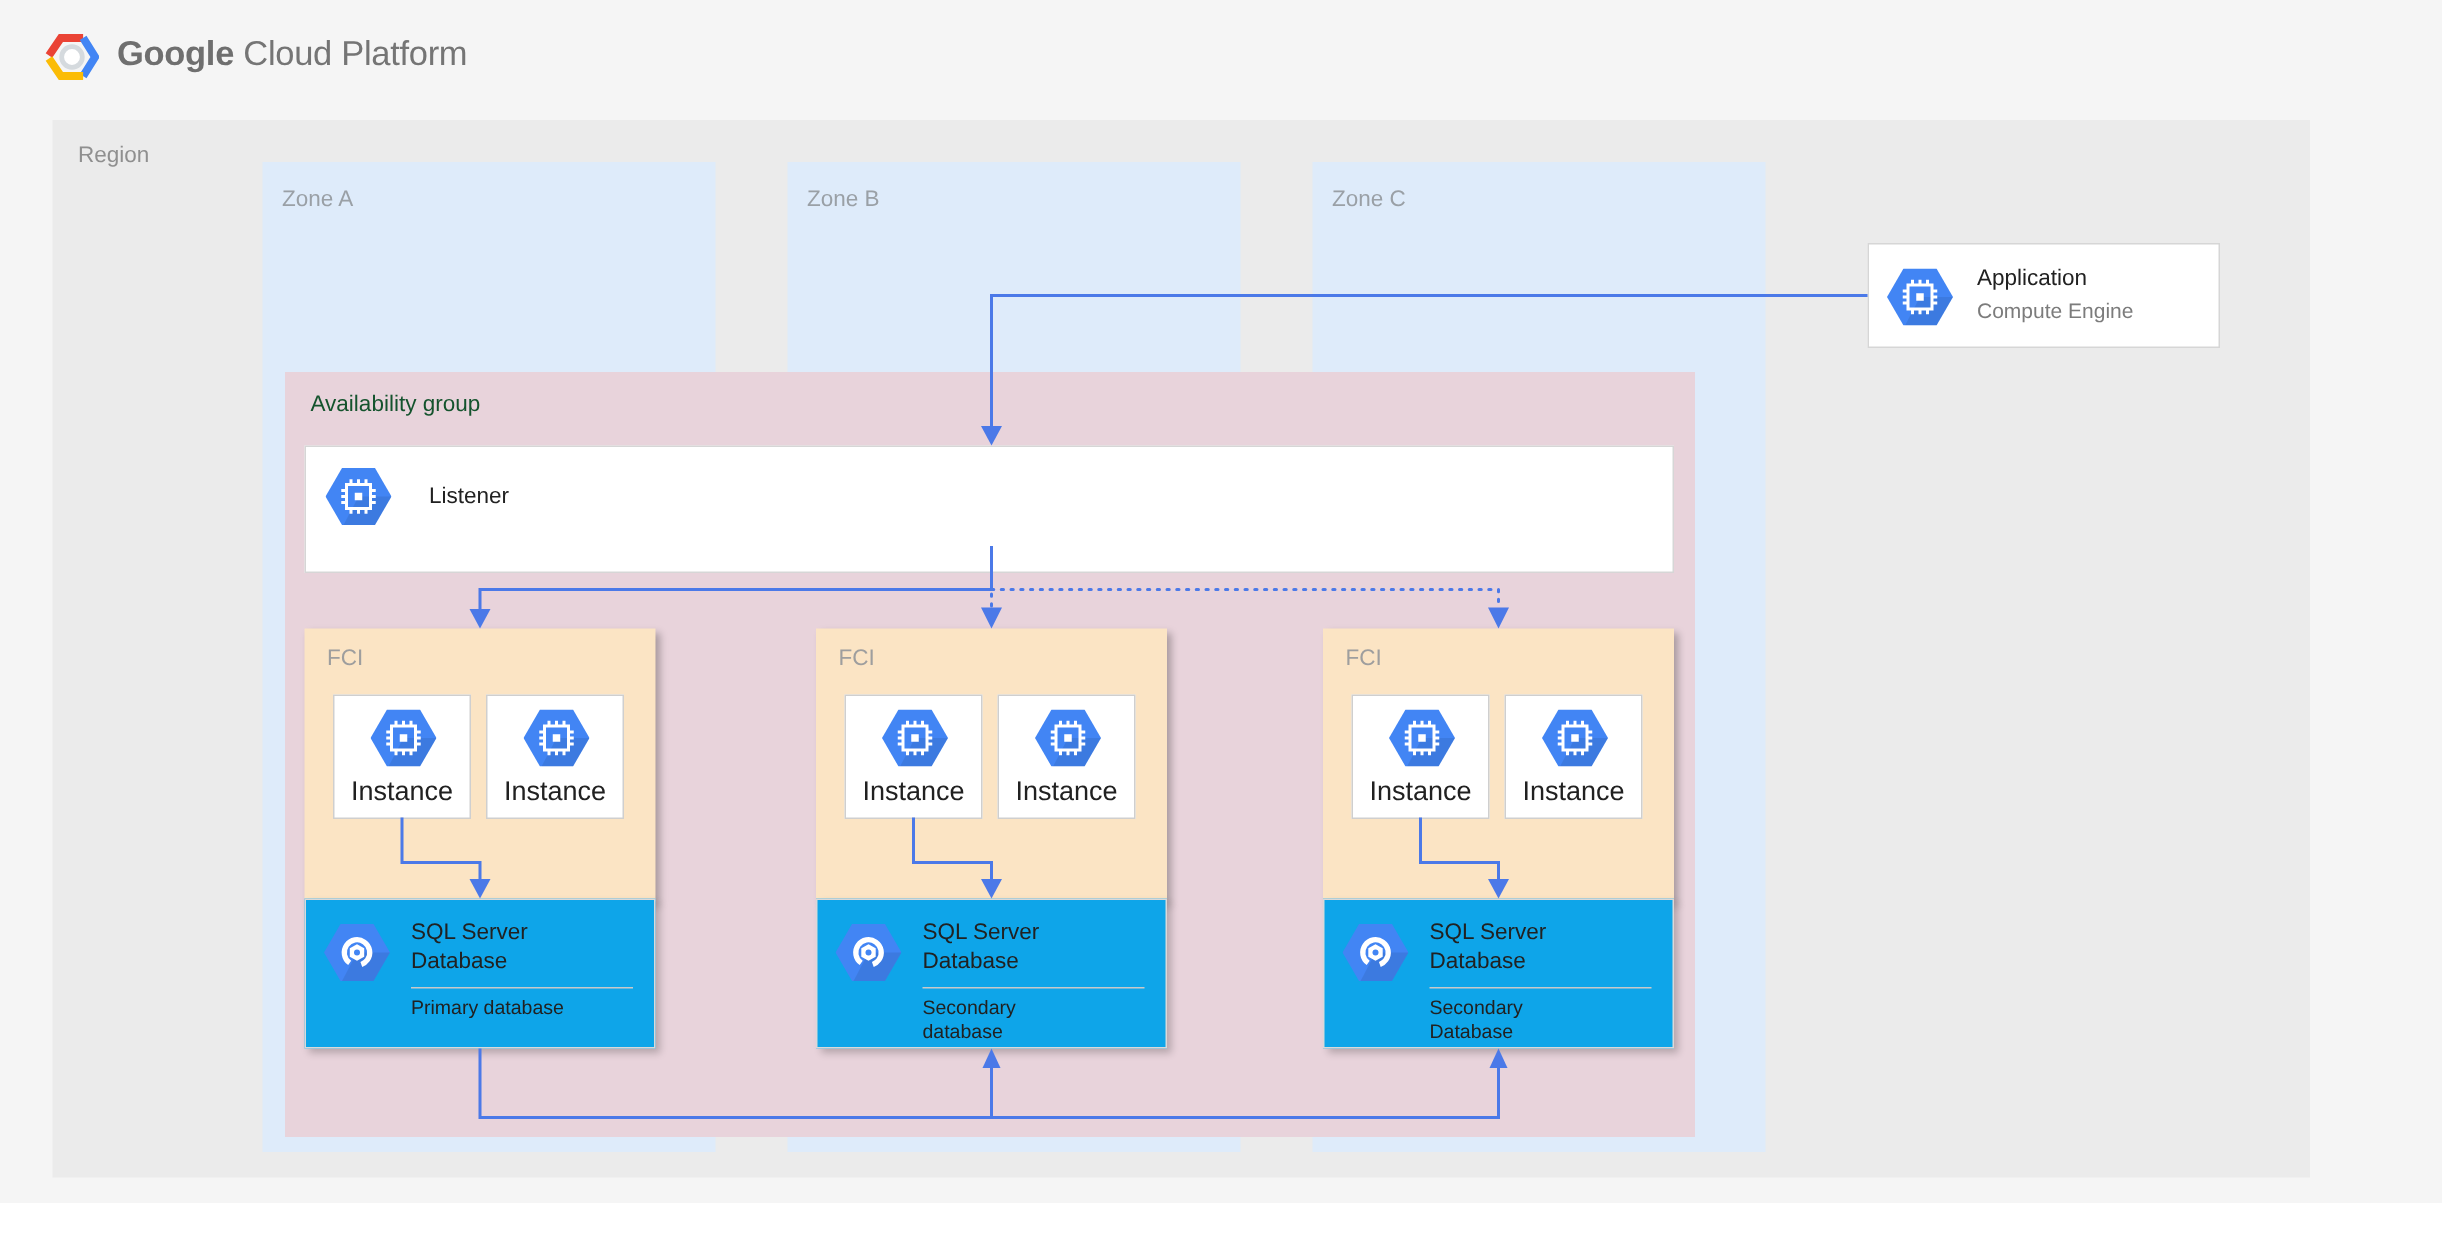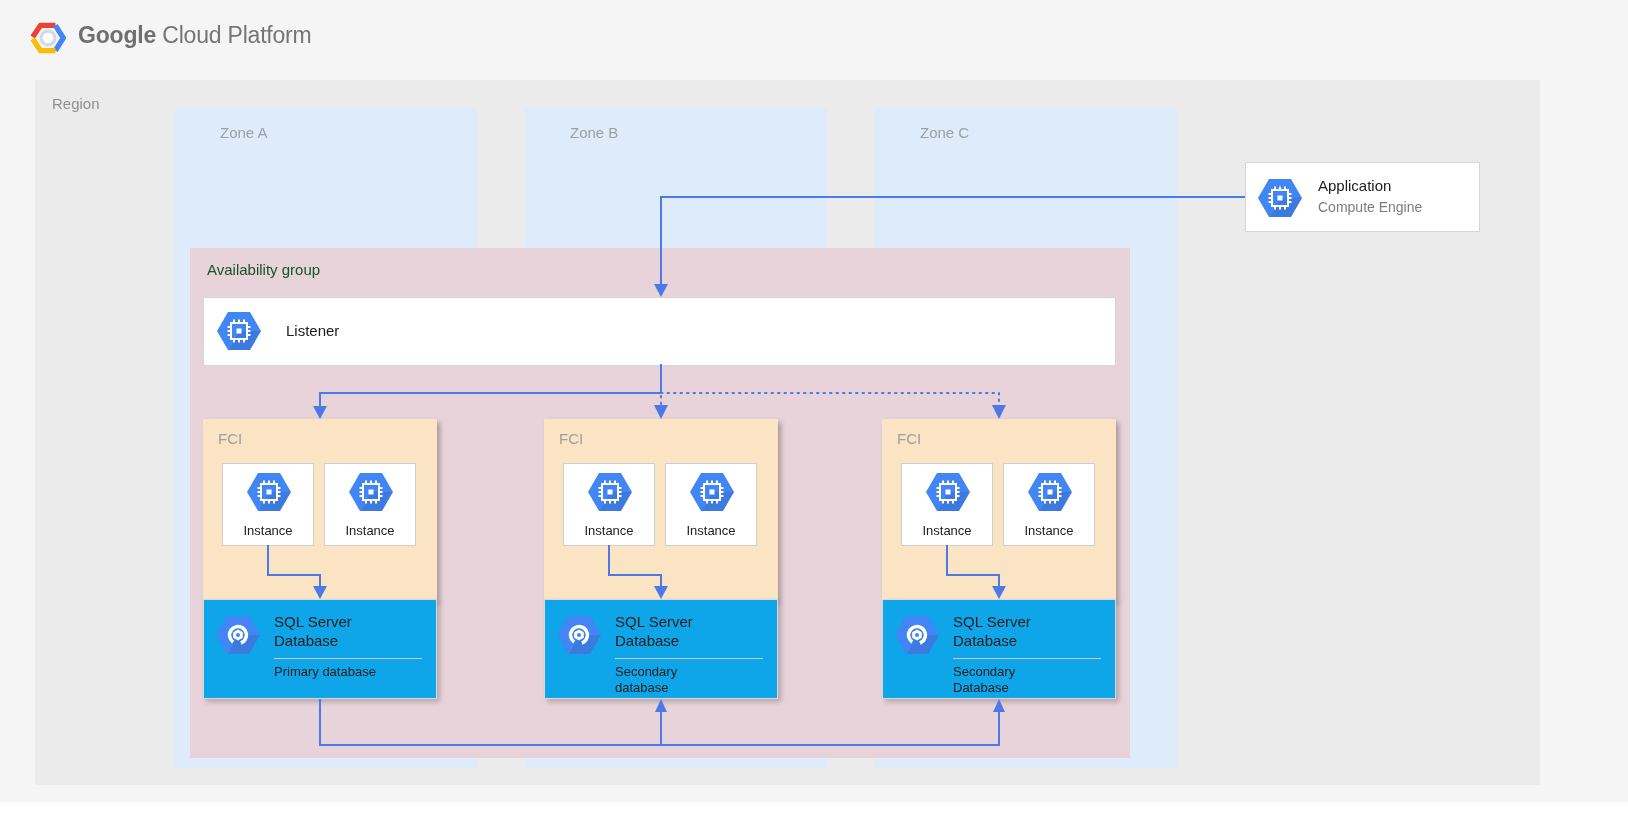--- a/index.html
+++ b/index.html
@@ -13,48 +13,48 @@
   .logo-text b { font-weight:600; color:#6f6f6f; }
 
   
   .region { position:absolute; left:35px; top:80px; width:1505px; height:705px; background:#ebebeb; }
   .region-label { position:absolute; left:52px; top:95px; font-size:15px; color:#8f8f8f; }
   .zone { position:absolute; top:108px; height:660px; background:#deebfa; }
   .zone-a { left:175px; width:302px; }
   .zone-b { left:525px; width:302px; }
   .zone-c { left:875px; width:302px; }
   .zone-d { left:1225px; width:315px; }
-  .zone-label { position:absolute; left:13px; top:16px; font-size:15px; color:#9aa0a6;margin-left:32px; }
+  .zone-label { position:absolute; left:13px; top:16px; font-size:15px; color:#9aa0a6; }
 
   
   .avail-group { position:absolute; left:190px; top:248px; width:940px; height:510px; background:#e8d3db; z-index:1; }
   .avail-label { position:absolute; left:17px; top:13px; font-size:15px; color:#14532d; }
 
   
   .card { position:absolute; background:#ffffff; border:1px solid #d6d6d6; z-index:2; }
 
   
-  .listener { left:203px; top:297px; width:913px; height:69px; }
+  .listener { left:203px; top:297px; width:913px; height:85px; }
   .listener .hex { position:absolute; left:13px; top:14px; }
   .listener-label { position:absolute; left:82px; top:24px; font-size:15px; color:#212121; }
 
   
   .app-box { left:1245px; top:162px; width:235px; height:70px;text-align:right; }
   .app-box .hex { position:absolute; left:12px; top:16px; }
   .app-title { position:absolute; left:72px; top:14px; font-size:15px; font-weight:500; color:#212121; }
   .app-sub { position:absolute; left:72px; top:36px; font-size:14px; color:#7c7c7c; }
 
   
   .fci { position:absolute; top:419px; width:234px; height:182px; background:#fbe4c4; box-shadow:3px 3px 5px rgba(0,0,0,0.28); z-index:2; }
   .fci-1 { left:203px; } .fci-2 { left:544px; } .fci-3 { left:882px; }
   .fci-label { position:absolute; left:15px; top:11px; font-size:15px; color:#9e9e9e; }
   .inst { position:absolute; top:44px; width:92px; height:83px; background:#fff; border:1px solid #cfcfcf; }
   .inst-1 { left:19px; } .inst-2 { left:121px; }
   .inst .hex { position:absolute; left:24px; top:9px; }
-  .inst-label { position:absolute; bottom:7px; width:100%; text-align:center; font-size:13px; color:#212121;margin-top:37px; }
+  .inst-label { position:absolute; bottom:7px; width:100%; text-align:center; font-size:18px; color:#212121;margin-top:37px; }
 
   
   .db { position:absolute; top:599px; width:234px; height:100px; background:#0ea5e9; border:1px solid #d9d9d9; box-shadow:3px 3px 5px rgba(0,0,0,0.22); z-index:2; }
   .db-1 { left:203px; } .db-2 { left:544px; } .db-3 { left:882px; }
   .db .hex { position:absolute; left:12px; top:16px; }
   .db-title { position:absolute; left:70px; top:12px; width:150px; font-size:15px; line-height:19px; color:#212121; white-space:pre-line; }
   .db-divider { position:absolute; left:70px; right:14px; top:58px; border-top:1px solid #c9c9c9; }
   .db-sub { position:absolute; left:70px; top:64px; font-size:13px; line-height:16px; color:#212121; white-space:pre-line; }
 
   .hex { width:44px; height:38px; display:block; }

